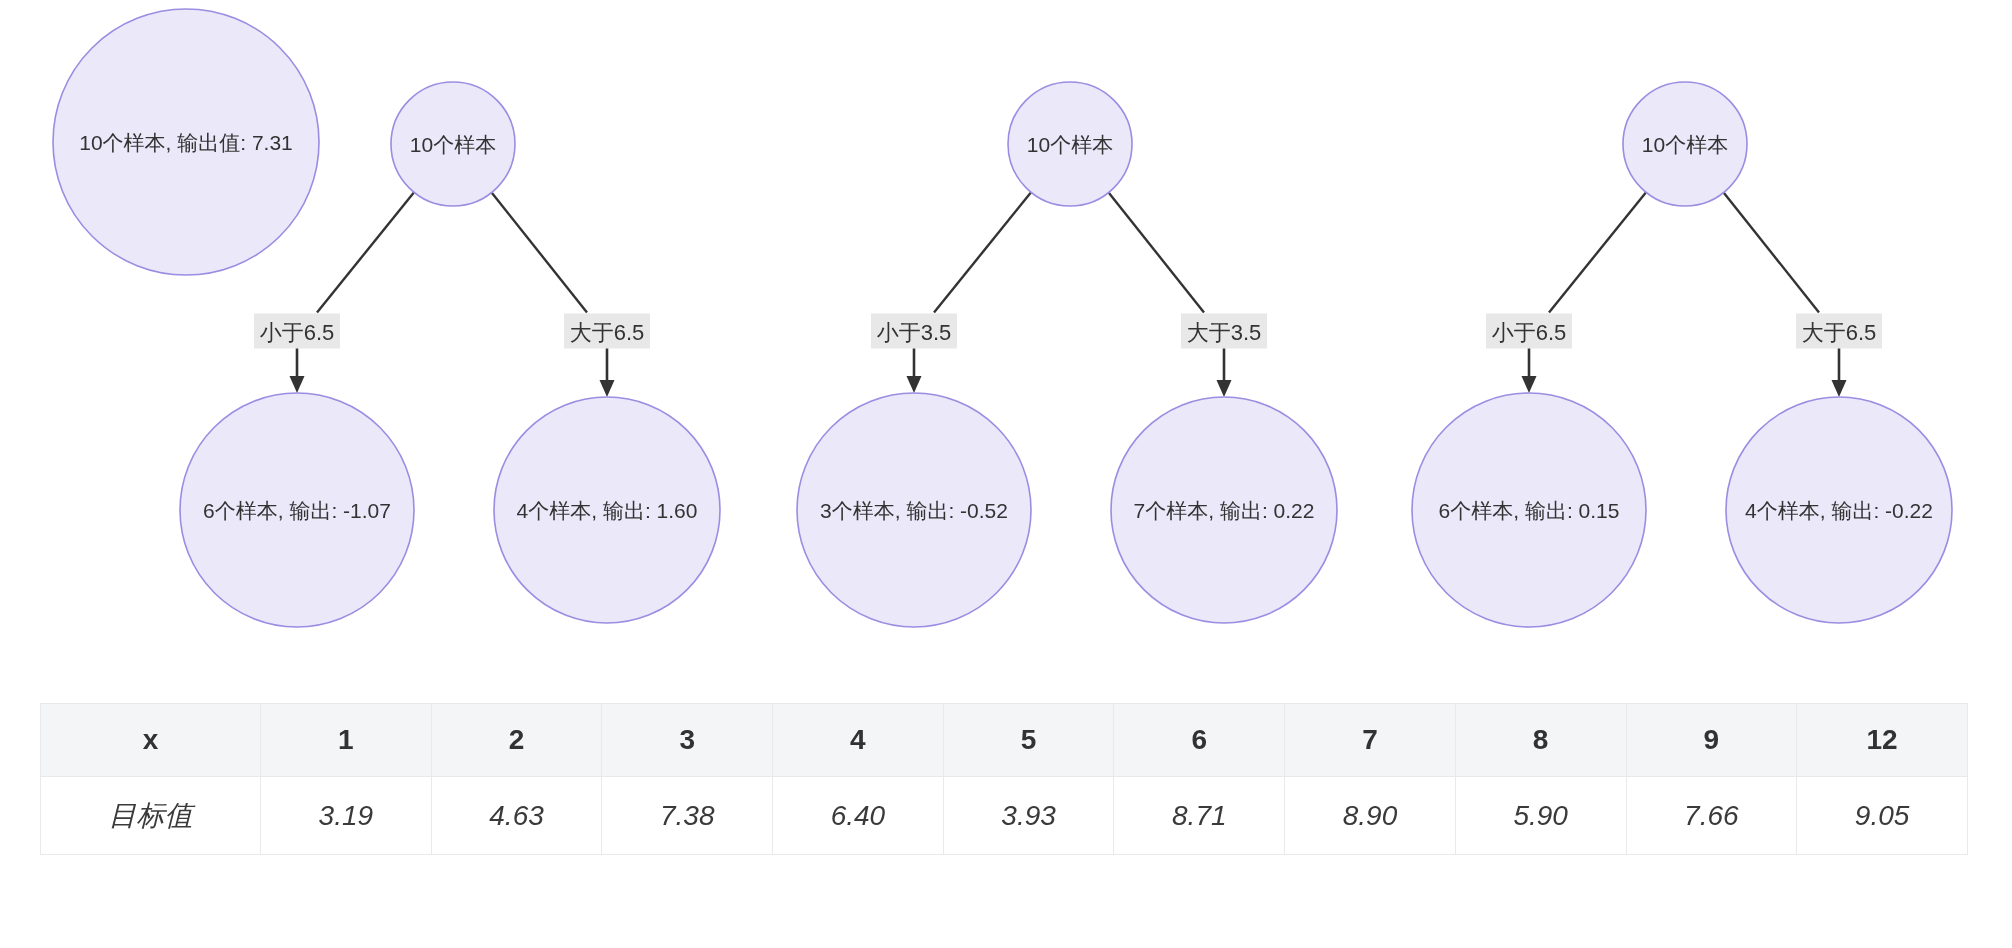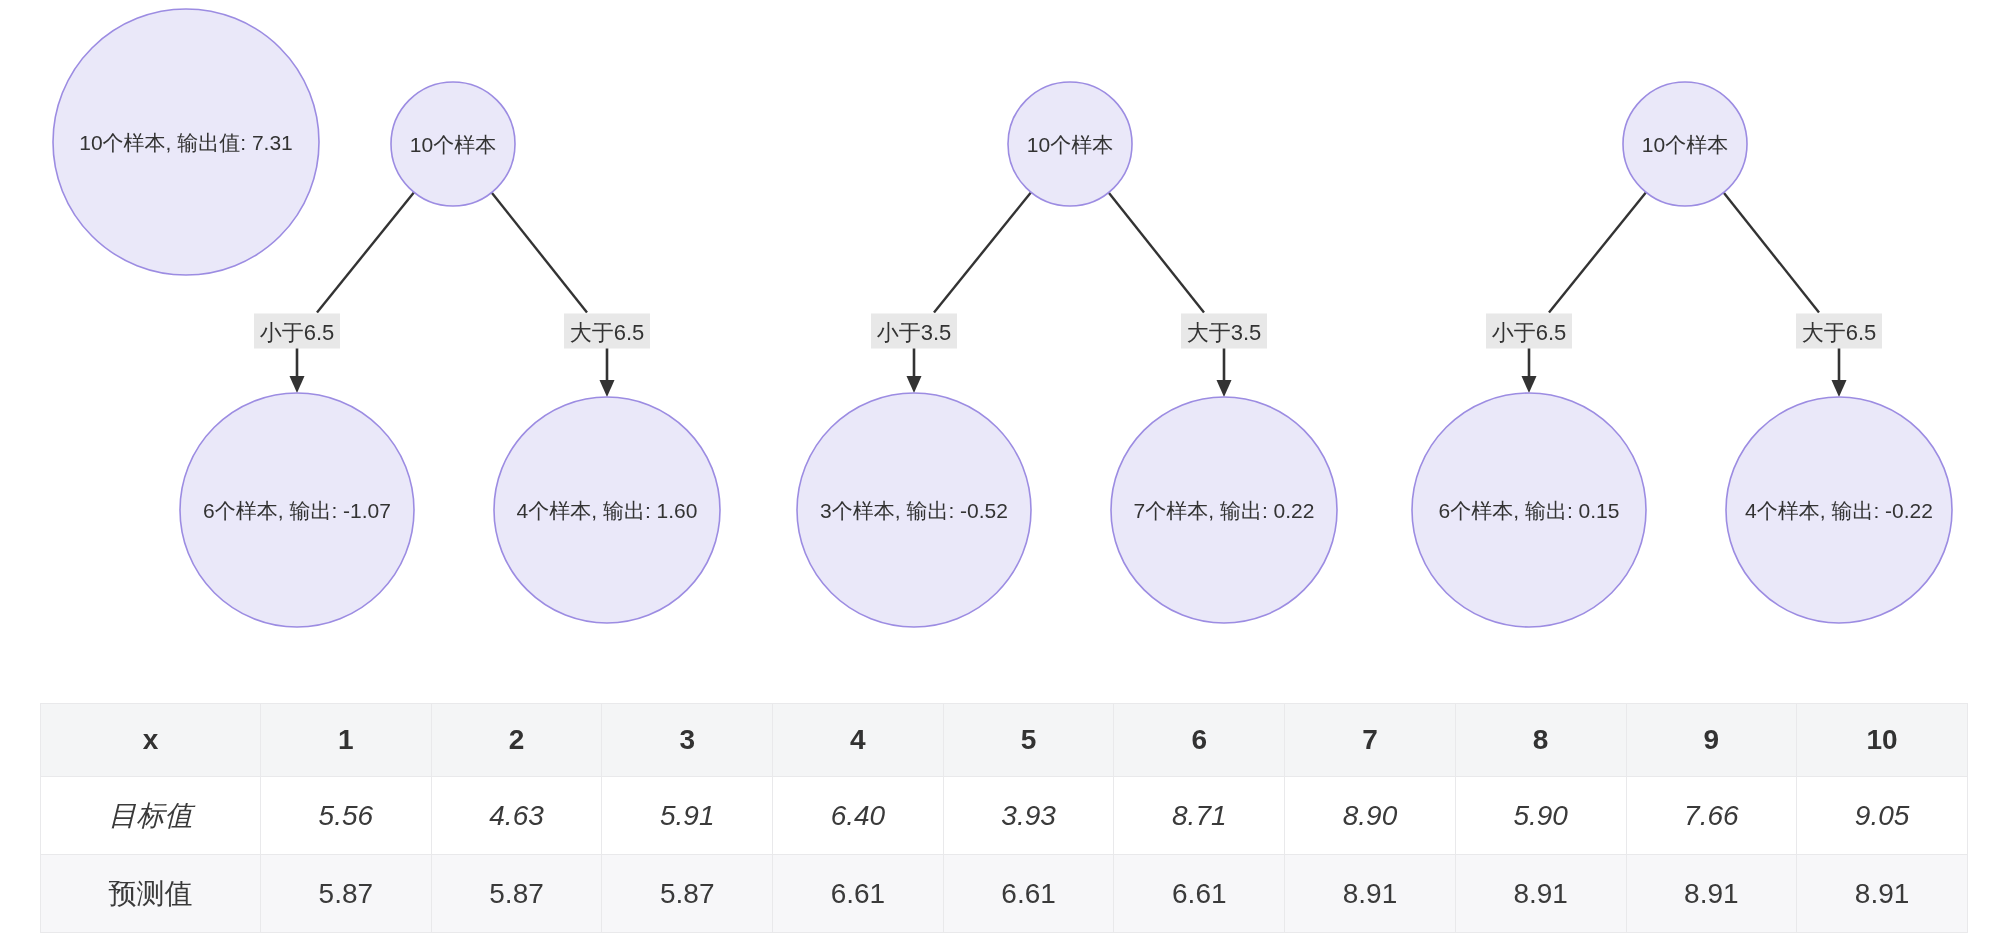--- a/index.html
+++ b/index.html
@@ -158,45 +158,32 @@
           <th>x</th>
           <th>1</th>
           <th>2</th>
           <th>3</th>
           <th>4</th>
           <th>5</th>
           <th>6</th>
           <th>7</th>
           <th>8</th>
           <th>9</th>
-          <th>10</th>
+          <th>12</th>
         </tr>
     </thead>
     <tbody id="table-body">
         <tr>
           <td>目标值</td>
-          <td>5.56</td>
+          <td>3.19</td>
           <td>4.63</td>
-          <td>5.91</td>
+          <td>7.38</td>
           <td>6.40</td>
           <td>3.93</td>
           <td>8.71</td>
           <td>8.90</td>
           <td>5.90</td>
           <td>7.66</td>
           <td>9.05</td>
         </tr>
-        <tr>
-          <td>预测值</td>
-          <td>5.87</td>
-          <td>5.87</td>
-          <td>5.87</td>
-          <td>6.61</td>
-          <td>6.61</td>
-          <td>6.61</td>
-          <td>8.91</td>
-          <td>8.91</td>
-          <td>8.91</td>
-          <td>8.91</td>
-        </tr>
       </tbody>
   </table>
 </div>
 
 </body></html>

